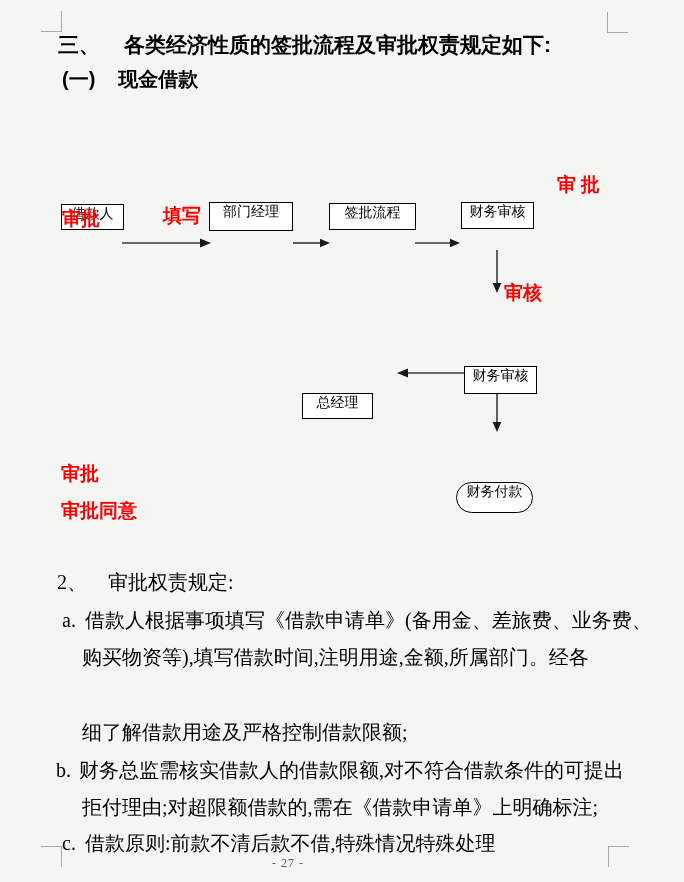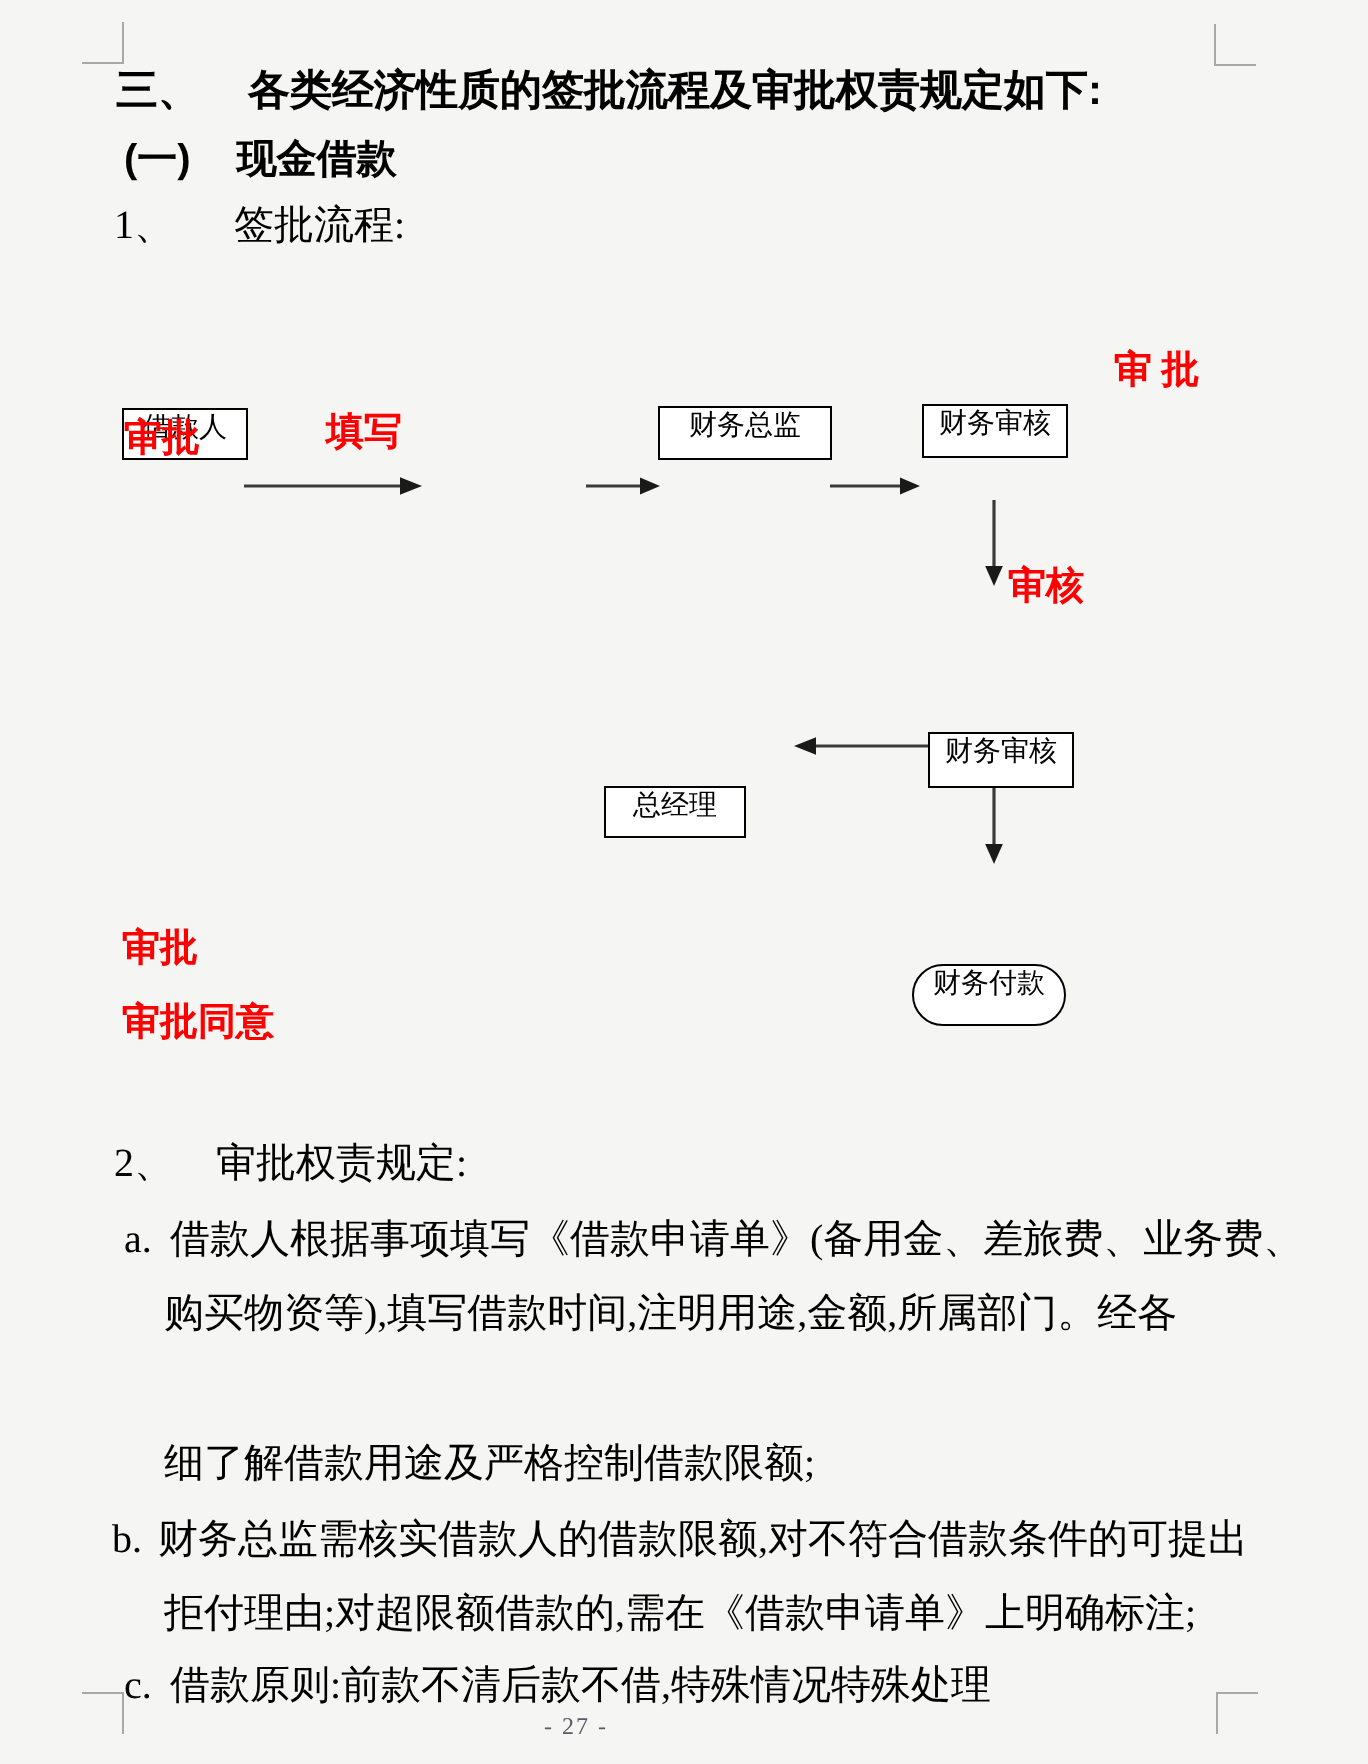--- a/index.html
+++ b/index.html
@@ -80,23 +80,20 @@
       <span class="v"></span>
       <span class="h"></span>
     </div>
 
   <div class="abs h1" style="left:58px;top:31px;">
     <span>三、</span><span style="display:inline-block;width:24px;"></span><span>各类经济性质的签批流程及审批权责规定如下:</span>
   </div>
   <div class="abs h2" style="left:62px;top:66px;">
     <span>(一)</span><span style="display:inline-block;width:23px;"></span><span>现金借款</span>
   </div>
-  <div class="abs h3" style="left:57px;top:99px;">
-    <span>1、</span><span style="display:inline-block;width:30px;"></span><span>签批流程:</span>
-  </div>
 
   <svg class="arrows" width="684" height="520" viewBox="0 0 684 520">
     <g stroke="#3a3a3a" fill="#1a1a1a">
       <line x1="122" y1="243" x2="201" y2="243" stroke-width="1.6"></line>
       <polygon points="200,238.6 211,243 200,247.4" stroke="none"></polygon>
     </g>
     <g stroke="#3a3a3a" fill="#1a1a1a">
       <line x1="293" y1="243" x2="321" y2="243" stroke-width="1.6"></line>
       <polygon points="320,238.8 330,243 320,247.2" stroke="none"></polygon>
     </g>
@@ -114,22 +111,25 @@
     </g>
     <g stroke="#3a3a3a" fill="#1a1a1a">
       <line x1="497" y1="393" x2="497" y2="423" stroke-width="1.6"></line>
       <polygon points="492.6,422 497,432 501.4,422" stroke="none"></polygon>
     </g>
   </svg>
 
   <div class="flowbox" style="left:61px;top:169px;width:63px;height:26px;">
       <span>借款人</span>
     </div>
+  <div class="flowbox" style="left:209px;top:167px;width:84px;height:29px;">
+      <span>部门经理</span>
+    </div>
   <div class="flowbox" style="left:329px;top:168px;width:87px;height:27px;">
-      <span>财务总监</span>
+      <span>签批流程</span>
     </div>
   <div class="flowbox" style="left:461px;top:167px;width:73px;height:27px;">
       <span>财务审核</span>
     </div>
   <div class="flowbox" style="left:464px;top:331px;width:73px;height:28px;">
       <span>财务审核</span>
     </div>
   <div class="flowbox" style="left:302px;top:358px;width:71px;height:26px;">
       <span>总经理</span>
     </div>

